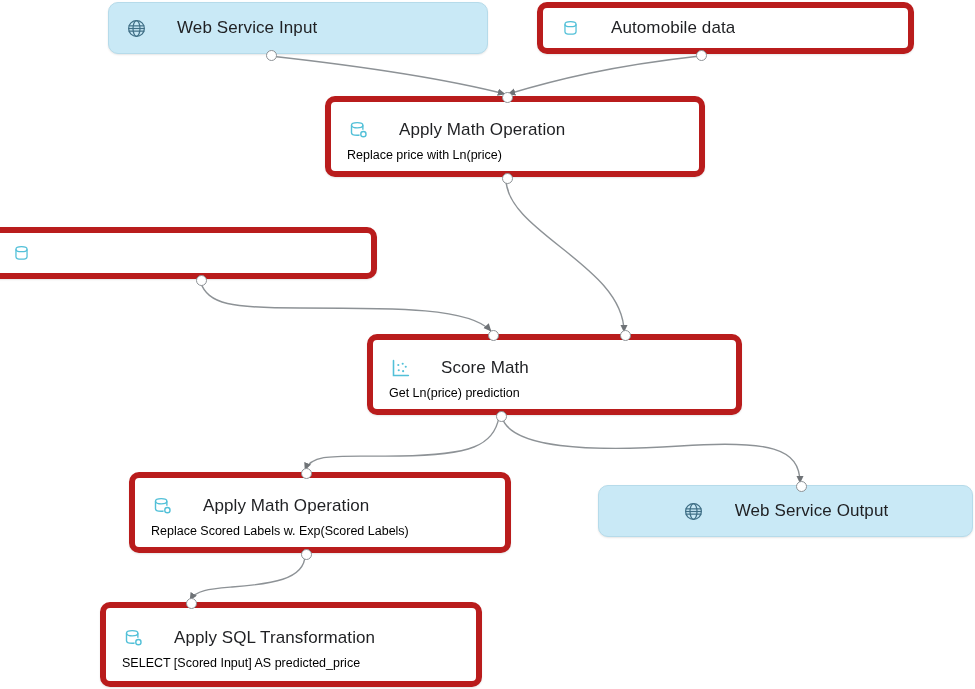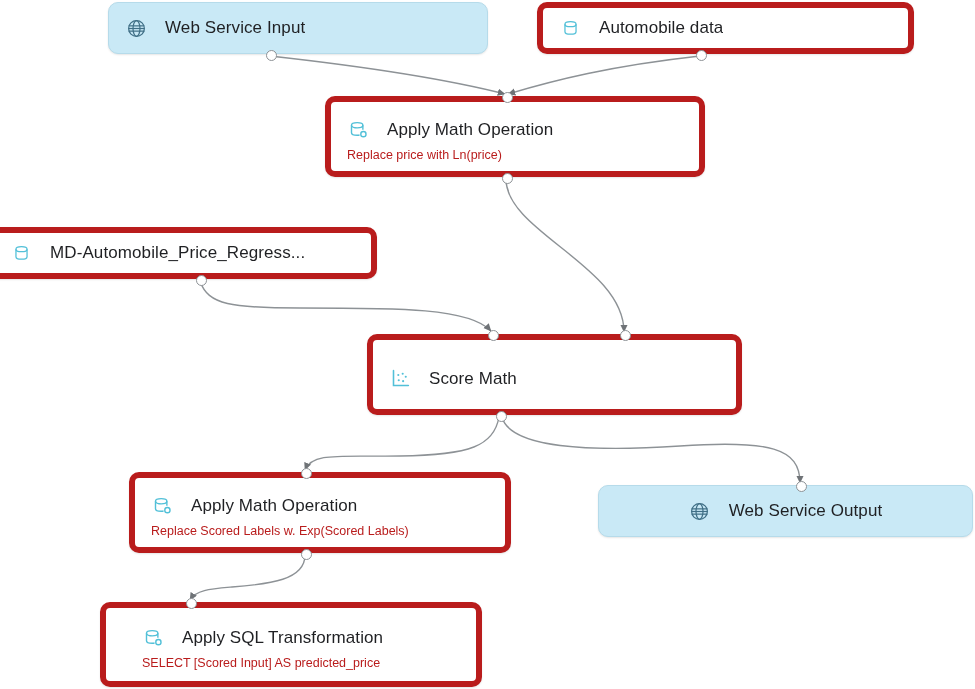--- a/index.html
+++ b/index.html
@@ -39,21 +39,21 @@
     justify-content: center;
     z-index: 2;
   }
   .node.accent {
     background: #c9e9f6;
     border: 1px solid #b6dbea;
   }
   .node-head {
     display: flex;
     align-items: center;
-    gap: 18px;
+    gap: 30px;
     padding: 0 16px;
     border-radius: 15px;
   }
   .node.simple .node-head {
     height: 100%;
   }
   .node.withsub .node-head {
     margin-top: 8px;
   }
   .node-icon {
@@ -70,21 +70,21 @@
   }
   .node-title {
     font-size: 17px;
     color: #1f2023;
     letter-spacing: 0.1px;
     white-space: nowrap;
     overflow: hidden;
   }
   .node-sub {
     font-size: 12.5px;
-    color: #b91c1c;
+    color: #000000;
     padding: 0 16px;
     margin-top: 7px;
     white-space: nowrap;
     overflow: hidden;
   }
   .port {
     position: absolute;
     width: 9px;
     height: 9px;
     margin-left: -4.5px;
@@ -158,37 +158,37 @@
         <div class="node-sub">Replace price with Ln(price)</div>
       </div>
       <div class="node simple" style="left: -12px; top: 227px; width: 389px; height: 52px;">
         <div class="node-head">
           <span class="node-icon">
             <svg width="19" height="19" viewBox="0 0 24 24" fill="none" stroke="#52c0d8" stroke-width="1.6">
               <ellipse cx="12" cy="6.5" rx="7" ry="3.2"></ellipse>
               <path d="M5 6.5 V16 c0 1.8 3.1 3.2 7 3.2 s7 -1.4 7 -3.2 V6.5"></path>
             </svg>
           </span>
-          <span class="node-title">MD-Automobile_Price_Regress...</span>
         </div>
       </div>
       <div class="node withsub" style="left: 367px; top: 334px; width: 375px; height: 81px;">
         <div class="node-head">
           <span class="node-icon">
             <svg width="21" height="21" viewBox="0 0 24 24" fill="none" stroke="#52c0d8" stroke-width="1.8">
               <path d="M4 3 V20 H21" stroke-linecap="round"></path>
               <circle cx="9.5" cy="8" r="1.2" fill="#52c0d8" stroke="none"></circle>
               <circle cx="14.5" cy="6.5" r="1.2" fill="#52c0d8" stroke="none"></circle>
               <circle cx="18" cy="10" r="1.2" fill="#52c0d8" stroke="none"></circle>
               <circle cx="10" cy="14" r="1.2" fill="#52c0d8" stroke="none"></circle>
               <circle cx="15" cy="15" r="1.2" fill="#52c0d8" stroke="none"></circle>
             </svg>
           </span>
           <span class="node-title">Score Math</span>
         </div>
+        <div class="node-sub">Get Ln(price) prediction</div>
       </div>
       <div class="node withsub" style="left: 129px; top: 472px; width: 382px; height: 81px;">
         <div class="node-head">
           <span class="node-icon">
             <svg width="21" height="21" viewBox="0 0 24 24" fill="none" stroke="#52c0d8" stroke-width="1.6">
               <ellipse cx="10.5" cy="6" rx="6.5" ry="3"></ellipse>
               <path d="M4 6 V14.5 c0 1.7 2.9 3 6.5 3 c1 0 1.9 -0.1 2.7 -0.3"></path>
               <path d="M17 6 V11"></path>
               <circle cx="17.6" cy="16.2" r="3"></circle>
             </svg>
@@ -204,21 +204,21 @@
               <circle cx="12" cy="12" r="9"></circle>
               <ellipse cx="12" cy="12" rx="4" ry="9"></ellipse>
               <line x1="3" y1="9" x2="21" y2="9"></line>
               <line x1="3" y1="15" x2="21" y2="15"></line>
               <line x1="3" y1="12" x2="21" y2="12"></line>
             </svg>
           </span>
           <span class="node-title">Web Service Output</span>
         </div>
       </div>
-      <div class="node withsub" style="left: 100px; top: 602px; width: 382px; height: 85px; padding-left: 20px;">
+      <div class="node withsub" style="left: 100px; top: 602px; width: 382px; height: 85px;">
         <div class="node-head">
           <span class="node-icon">
             <svg width="21" height="21" viewBox="0 0 24 24" fill="none" stroke="#52c0d8" stroke-width="1.6">
               <ellipse cx="10.5" cy="6" rx="6.5" ry="3"></ellipse>
               <path d="M4 6 V14.5 c0 1.7 2.9 3 6.5 3 c1 0 1.9 -0.1 2.7 -0.3"></path>
               <path d="M17 6 V11"></path>
               <circle cx="17.6" cy="16.2" r="3"></circle>
             </svg>
           </span>
           <span class="node-title">Apply SQL Transformation</span>

